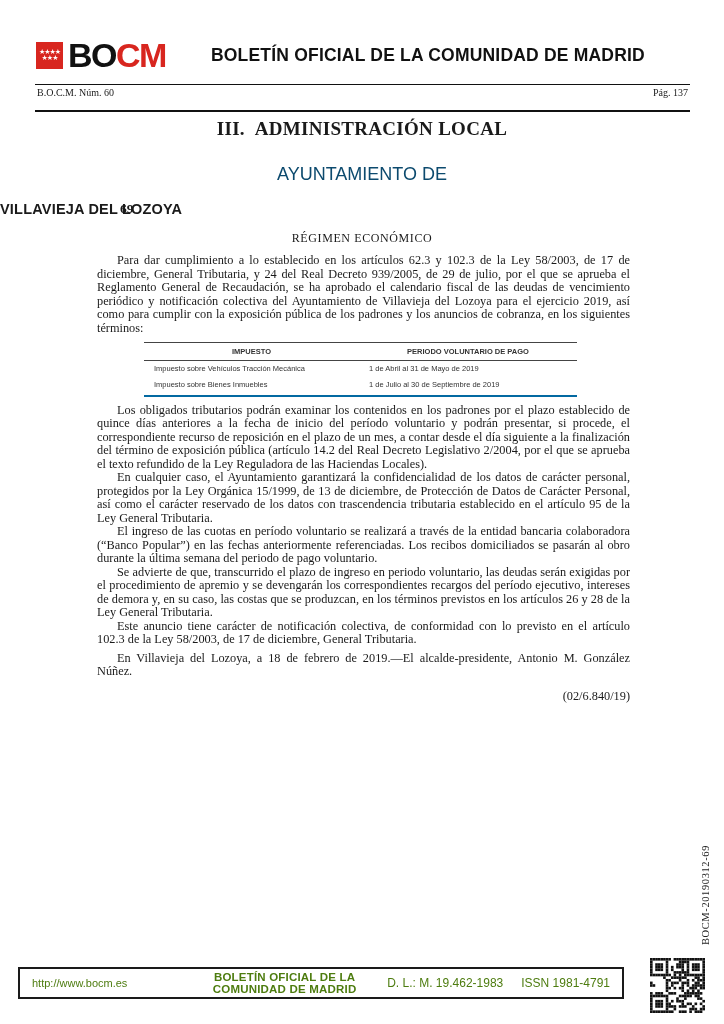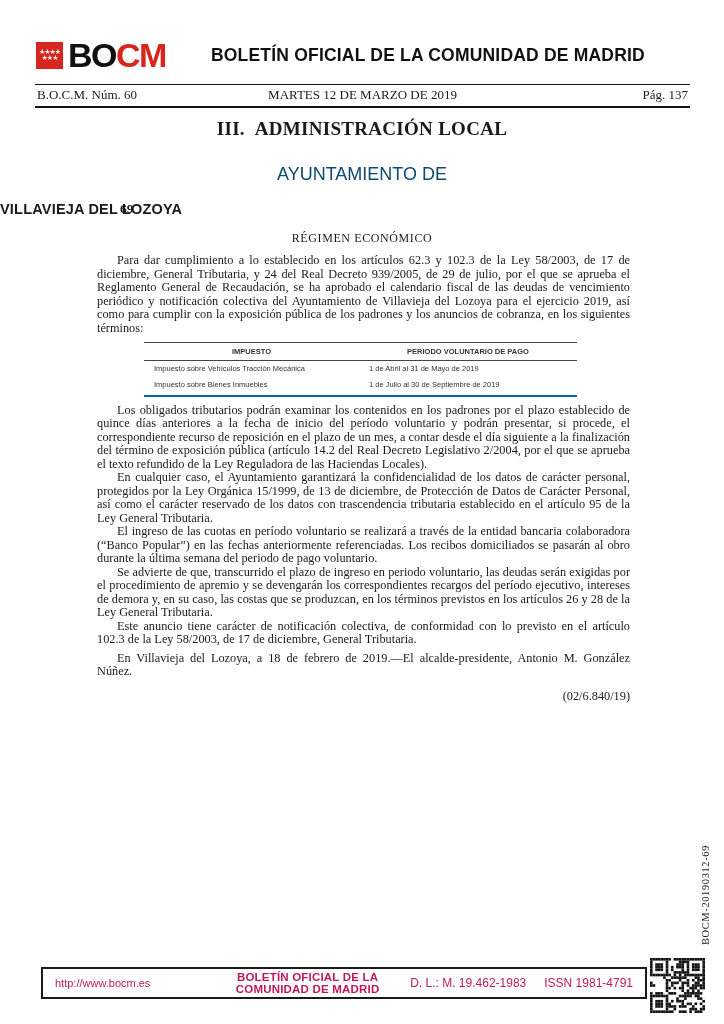--- a/index.html
+++ b/index.html
@@ -22,21 +22,21 @@
   .flag span { font-size:7px; line-height:6px; letter-spacing:-1px; font-family:"DejaVu Sans",sans-serif; }
   .logo-text { font-family:"Liberation Sans",sans-serif; font-weight:bold; font-size:34px; letter-spacing:-1.5px; line-height:1; }
   .logo-text .black { color:#111; }
   .logo-text .red { color:var(--brand-red,#d8261f); }
   .gazette-title { flex:1; text-align:center; font-family:"Liberation Sans",sans-serif; font-weight:bold; font-size:17.5px; color:#111; letter-spacing:0.2px; }
 
   .meta-row {
     position:absolute; top:84px; left:35px; right:34px;
     border-top:1.5px solid #111; border-bottom:2.5px solid #111;
     display:flex; justify-content:space-between; align-items:center;
-    padding:2px 2px 3px 2px; font-size:13px;
+    padding:2px 2px 12px 2px; font-size:10px;
   }
   .meta-row .center { position:absolute; left:0; right:0; text-align:center; }
 
   
   .section-title { position:absolute; top:118px; left:0; right:0; text-align:center; font-weight:bold; font-size:19px; letter-spacing:0.3px; }
   .org-line { position:absolute; top:164px; left:0; right:0; text-align:center; font-family:"Liberation Sans",sans-serif; font-size:18px; color:#0c4a6e; }
   .article-head { position:absolute; top:201px; left:0; right:0; }
   .article-num { position:absolute; left:108px; top:0; font-family:Liberation Serif, serif; font-weight:bold; font-size:13.5px;margin-left:12px; }
   .municipality { text-align:left; font-family:"Liberation Sans",sans-serif; font-weight:bold; font-size:14.5px; letter-spacing:0.2px; }
   .subject { position:absolute; top:231px; left:0; right:0; text-align:center; font-size:12px; letter-spacing:0.6px; }
@@ -53,23 +53,23 @@
   table.fiscal td { padding:1.5px 4px 1px 10px; }
   table.fiscal tbody tr:last-child td { border-bottom:2px solid #0369a1; padding-bottom:3px; }
   table.fiscal col.c1 { width:215px; } table.fiscal col.c2 { width:218px; }
 
   .reference { margin-top:11px; text-align:right; text-indent:0 !important; }
 
   
   .side-code { position:absolute; top:845px; right:13px;
     writing-mode:vertical-rl; transform:rotate(180deg);
     font-size:10.5px; letter-spacing:0.6px; color:#222; }
-  .footer-box { position:absolute; left:41px; top:967px; width:606px; height:32px;
+  .footer-box { position:absolute; left:18px; top:967px; width:606px; height:32px;
     border:2px solid #1a1a1a; display:flex; align-items:center; padding:0 12px;
-    font-family:"Liberation Sans",sans-serif; color:#be185d; }
+    font-family:"Liberation Sans",sans-serif; color:#4d7c0f; }
   .footer-url { width:150px; font-size:11px; }
   .footer-title { flex:1; text-align:center; font-weight:bold; font-size:11.5px; letter-spacing:0.2px; }
   .footer-right { display:flex; gap:18px; font-size:12px;align-items:flex-end; }
   .qr { position:absolute; left:650px; top:958px; width:55px; height:55px; }
 </style>
 </head>
 <body>
 
 <div class="page">
 
@@ -79,21 +79,20 @@
         <span>★★★★</span>
         <span>★★★</span>
       </div>
       <div class="logo-text"><span class="black">BO</span><span class="red">CM</span></div>
     </div>
     <div class="gazette-title">BOLETÍN OFICIAL DE LA COMUNIDAD DE MADRID</div>
   </div>
 
   <div class="meta-row">
     <span>B.O.C.M. Núm. 60</span>
-    <span class="center">MARTES 12 DE MARZO DE 2019</span>
     <span>Pág. 137</span>
   </div>
 
   <div class="section-title">III. ADMINISTRACIÓN LOCAL</div>
   <div class="org-line">AYUNTAMIENTO DE</div>
 
   <div class="article-head">
     <span class="article-num">69</span>
     <div class="municipality">VILLAVIEJA DEL LOZOYA</div>
   </div>

